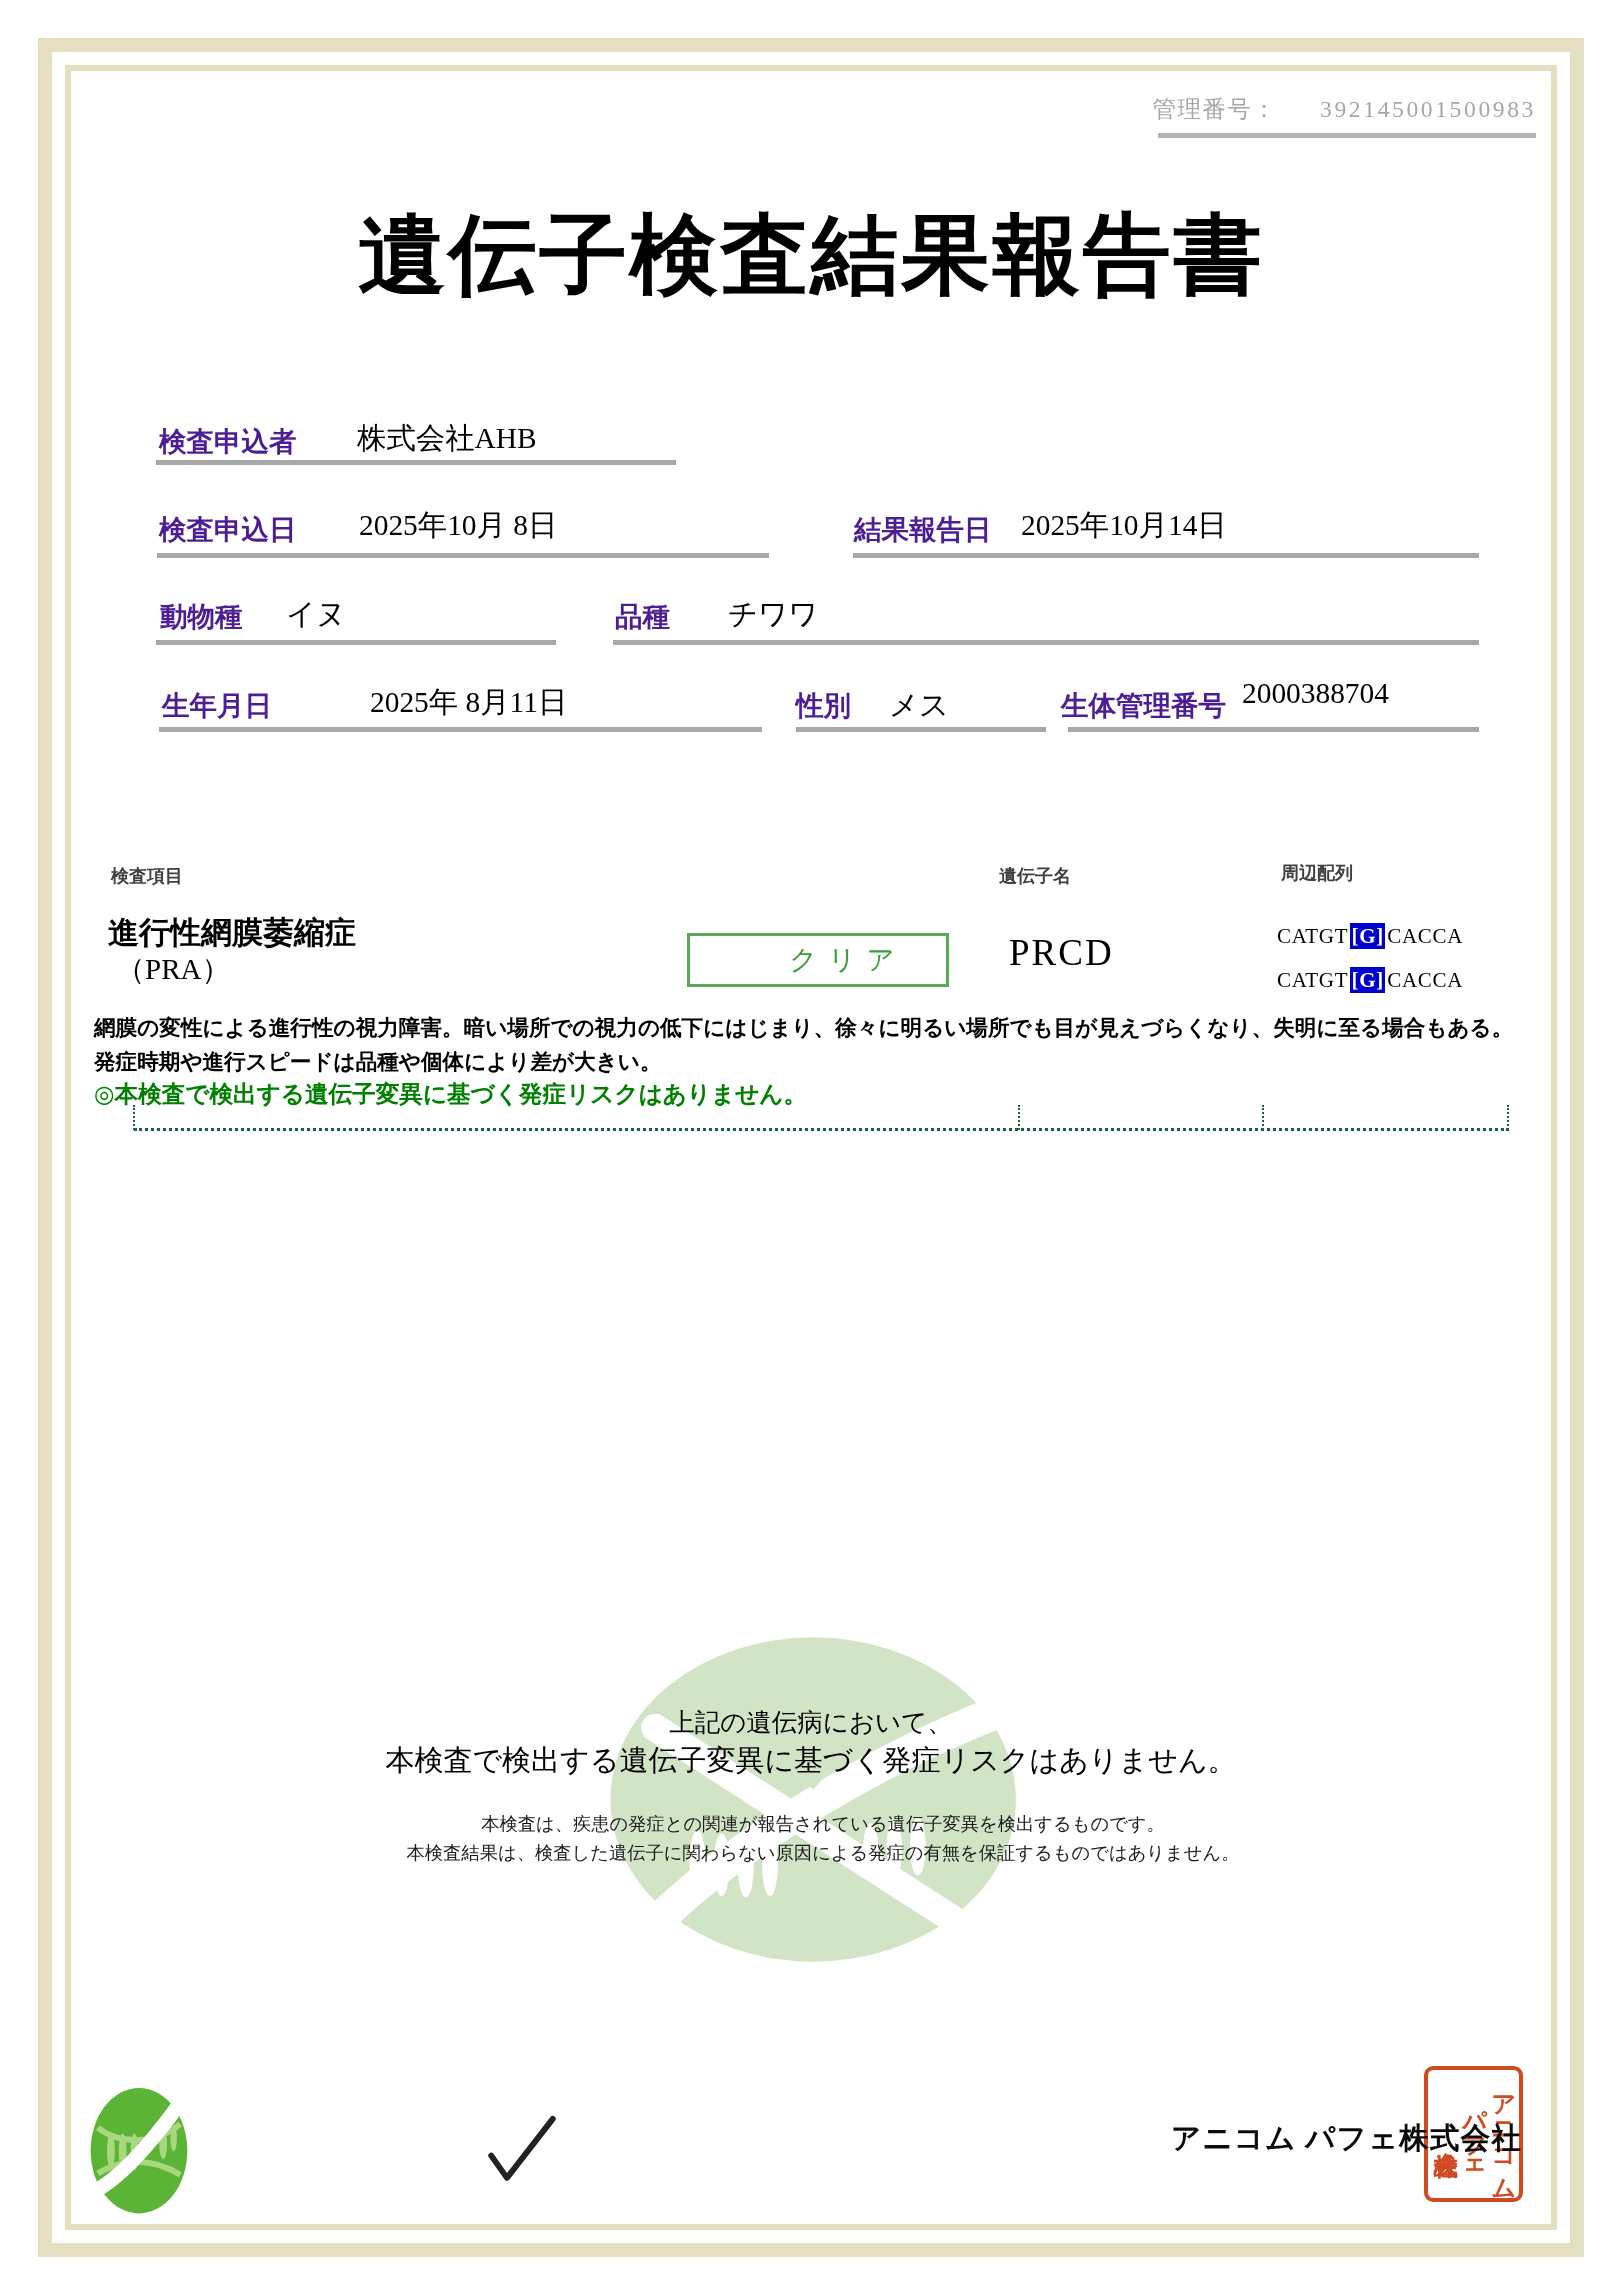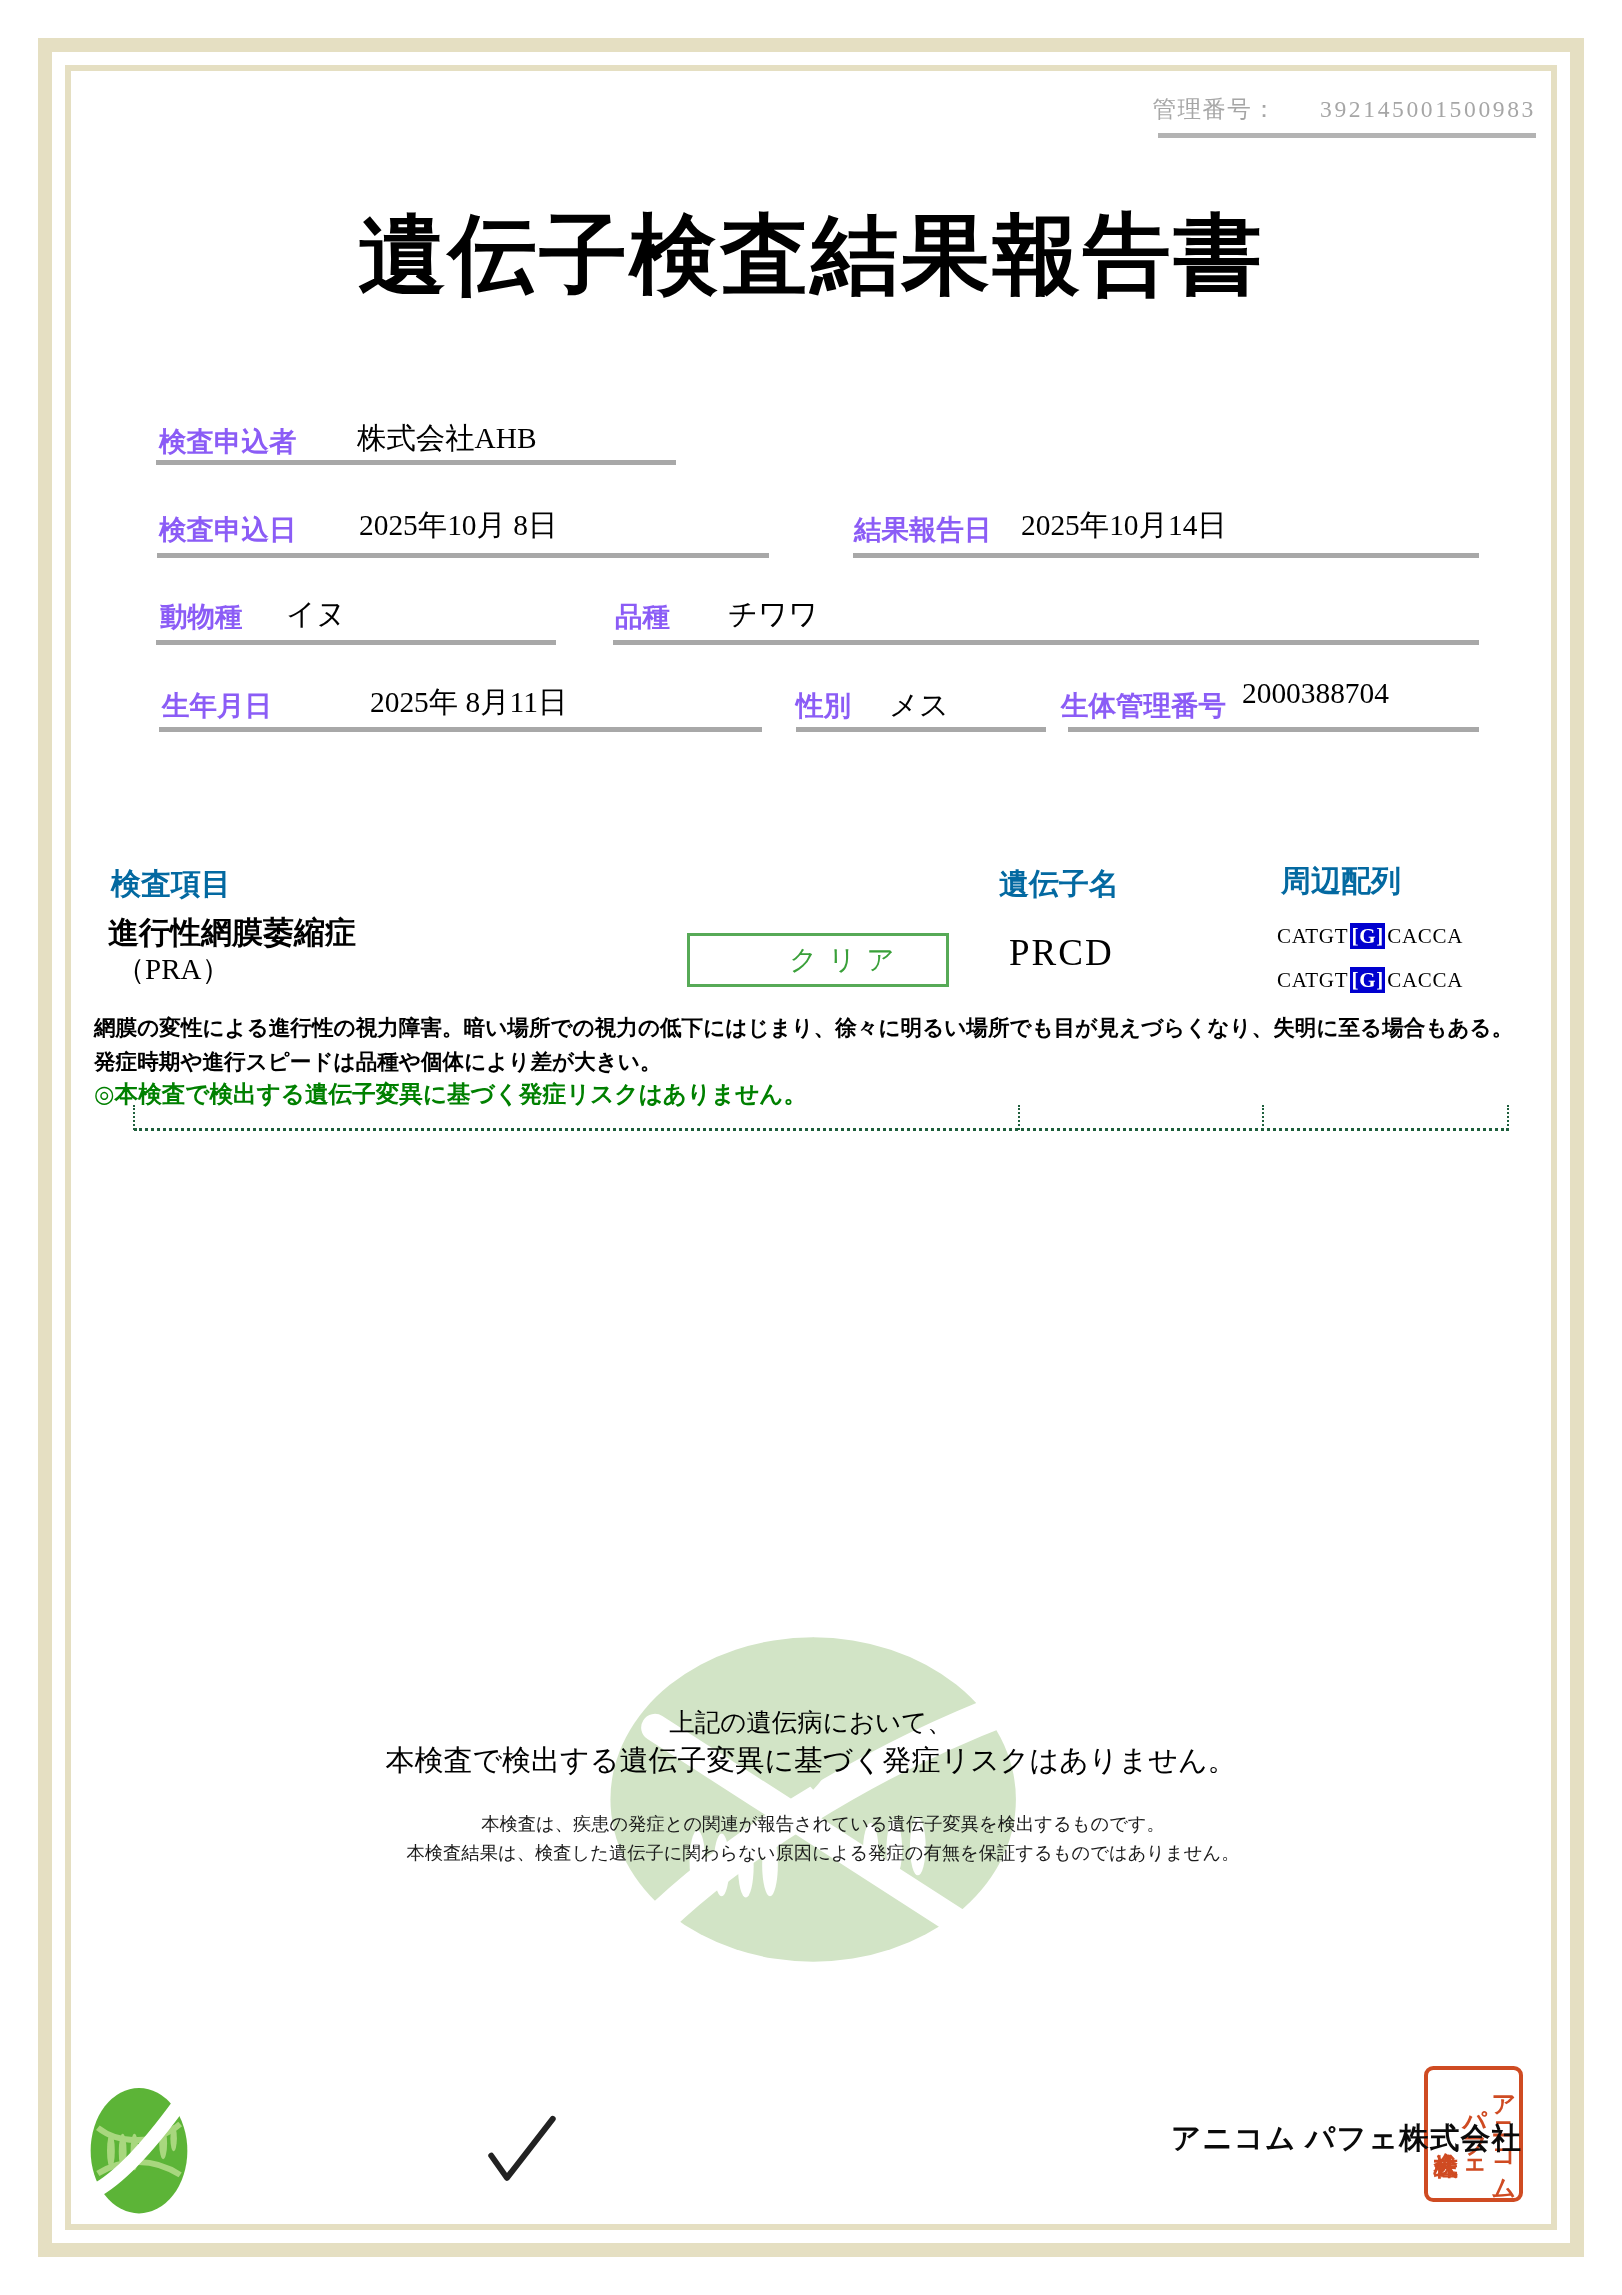--- a/index.html
+++ b/index.html
@@ -15,26 +15,26 @@
   
   .ctrl{top:93px;right:86px;font-size:23.6px;color:#a6a6a6;letter-spacing:1.3px;}
   .ctrl .num{margin-left:43px;letter-spacing:2.6px;}
   .ctrl-underline{left:1158px;top:133px;width:378px;height:5.2px;background:#b3b3b3;}
 
   
   .title{left:0;top:196px;width:100%;text-align:center;font-size:88px;font-weight:600;
          letter-spacing:2.6px;color:#000;}
 
   
-  .flabel{font-size:27.5px;font-weight:700;color:#8b5cf6;white-space:nowrap;}
+  .flabel{font-size:27.5px;font-weight:700;color:#4c1d95;white-space:nowrap;}
   .fvalue{font-size:29.4px;color:#000;white-space:nowrap;}
   .uline{height:5.2px;background:#a8a8a8;}
 
   
-  .ghead{font-size:30px;font-weight:700;color:#0369a1;white-space:nowrap;}
+  .ghead{font-size:18px;font-weight:700;color:#404040;white-space:nowrap;}
   .disease{font-size:31px;font-weight:600;color:#000;white-space:nowrap;}
   .disease-abbr{font-size:29px;color:#000;white-space:nowrap;}
   .clear-box{left:687px;top:933px;width:262px;height:54px;border:3.3px solid #57aa57;
              box-sizing:border-box;display:flex;align-items:center;justify-content:center;padding-left:48px;}
   .clear-text{font-size:27.5px;color:#3aa03a;letter-spacing:10.5px;padding-left:10.5px;}
   .gene-name{font-size:37px;color:#000;letter-spacing:2px;}
   .seq{font-size:21px;color:#000;letter-spacing:0.7px;white-space:nowrap;}
   .seq .hl{background:#0000cf;color:#ffffff;font-weight:700;padding:0.7px 1.3px;margin:0 2px;}
 
   .desc{left:94px;width:1446px;font-size:21.6px;font-weight:700;color:#000;white-space:nowrap;}

